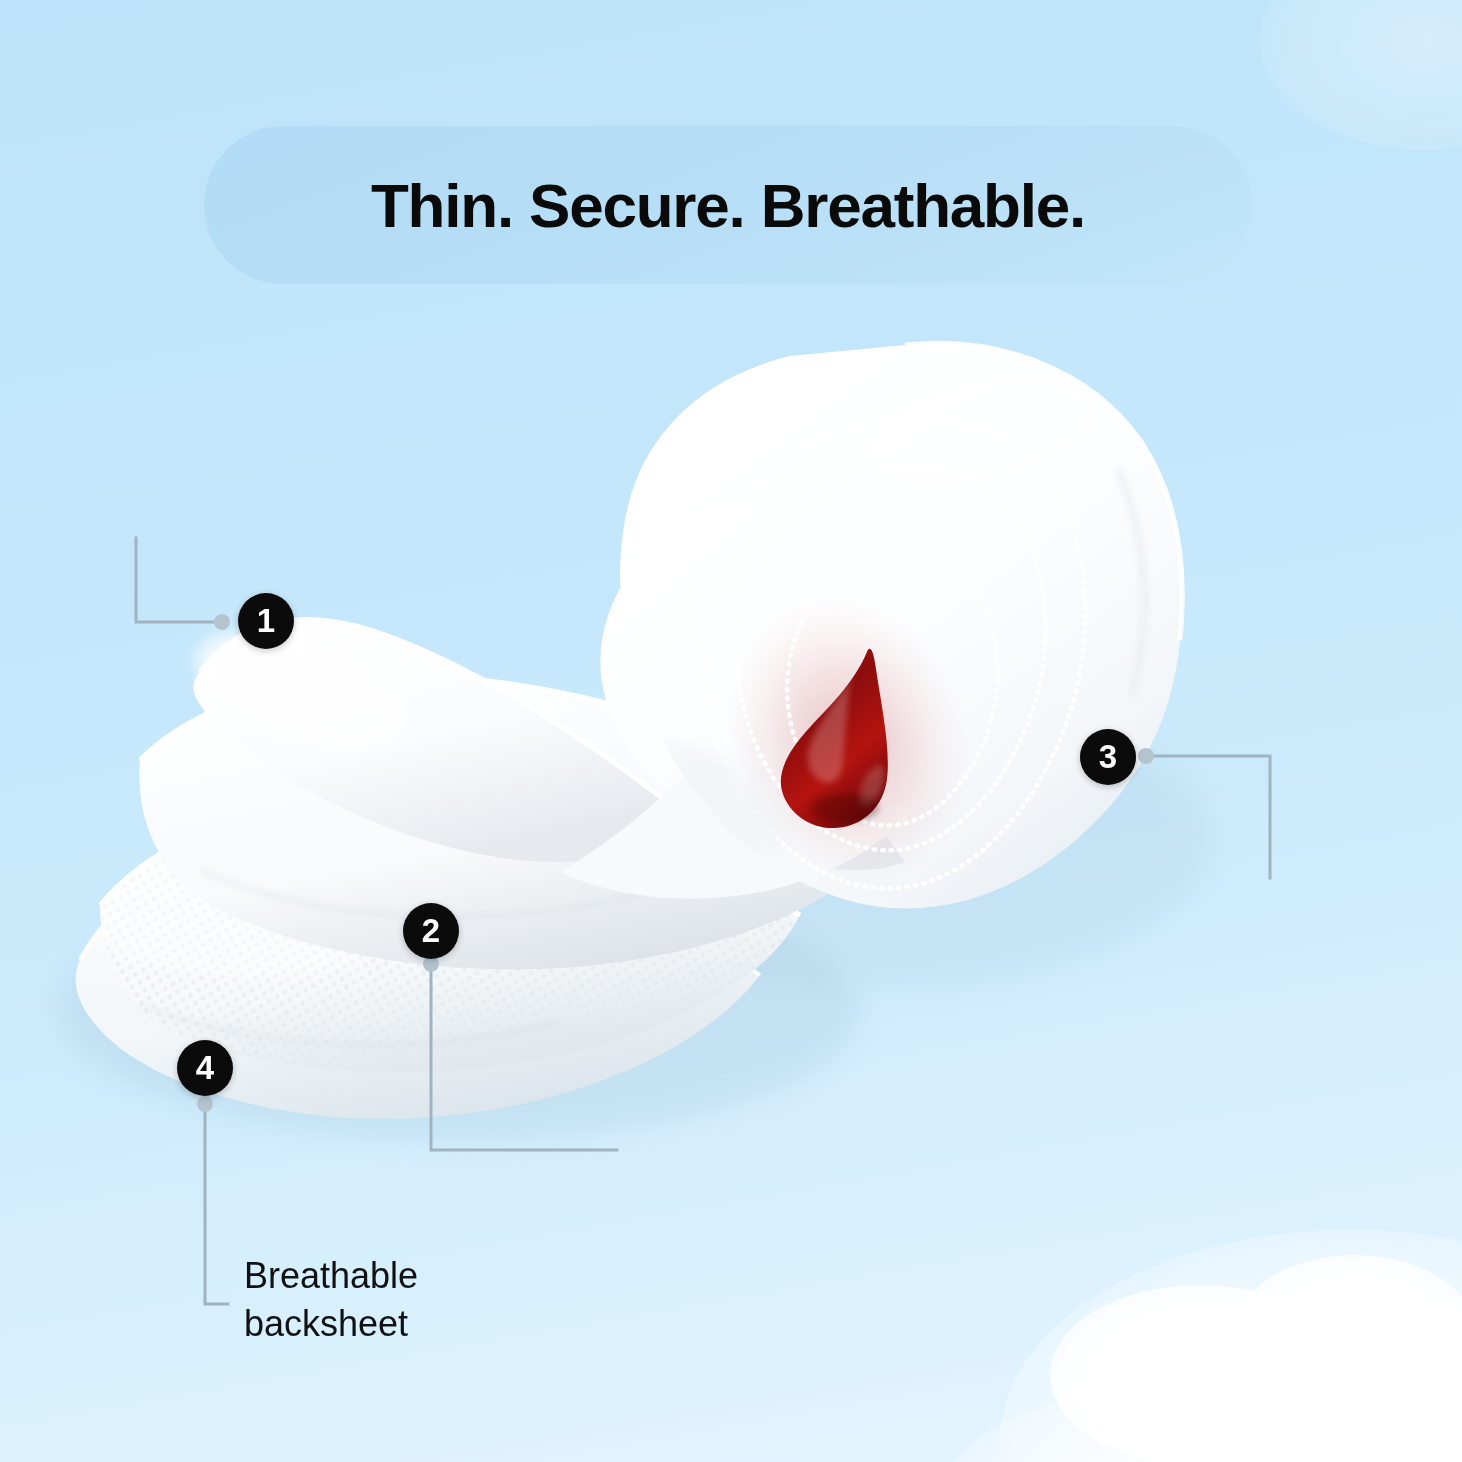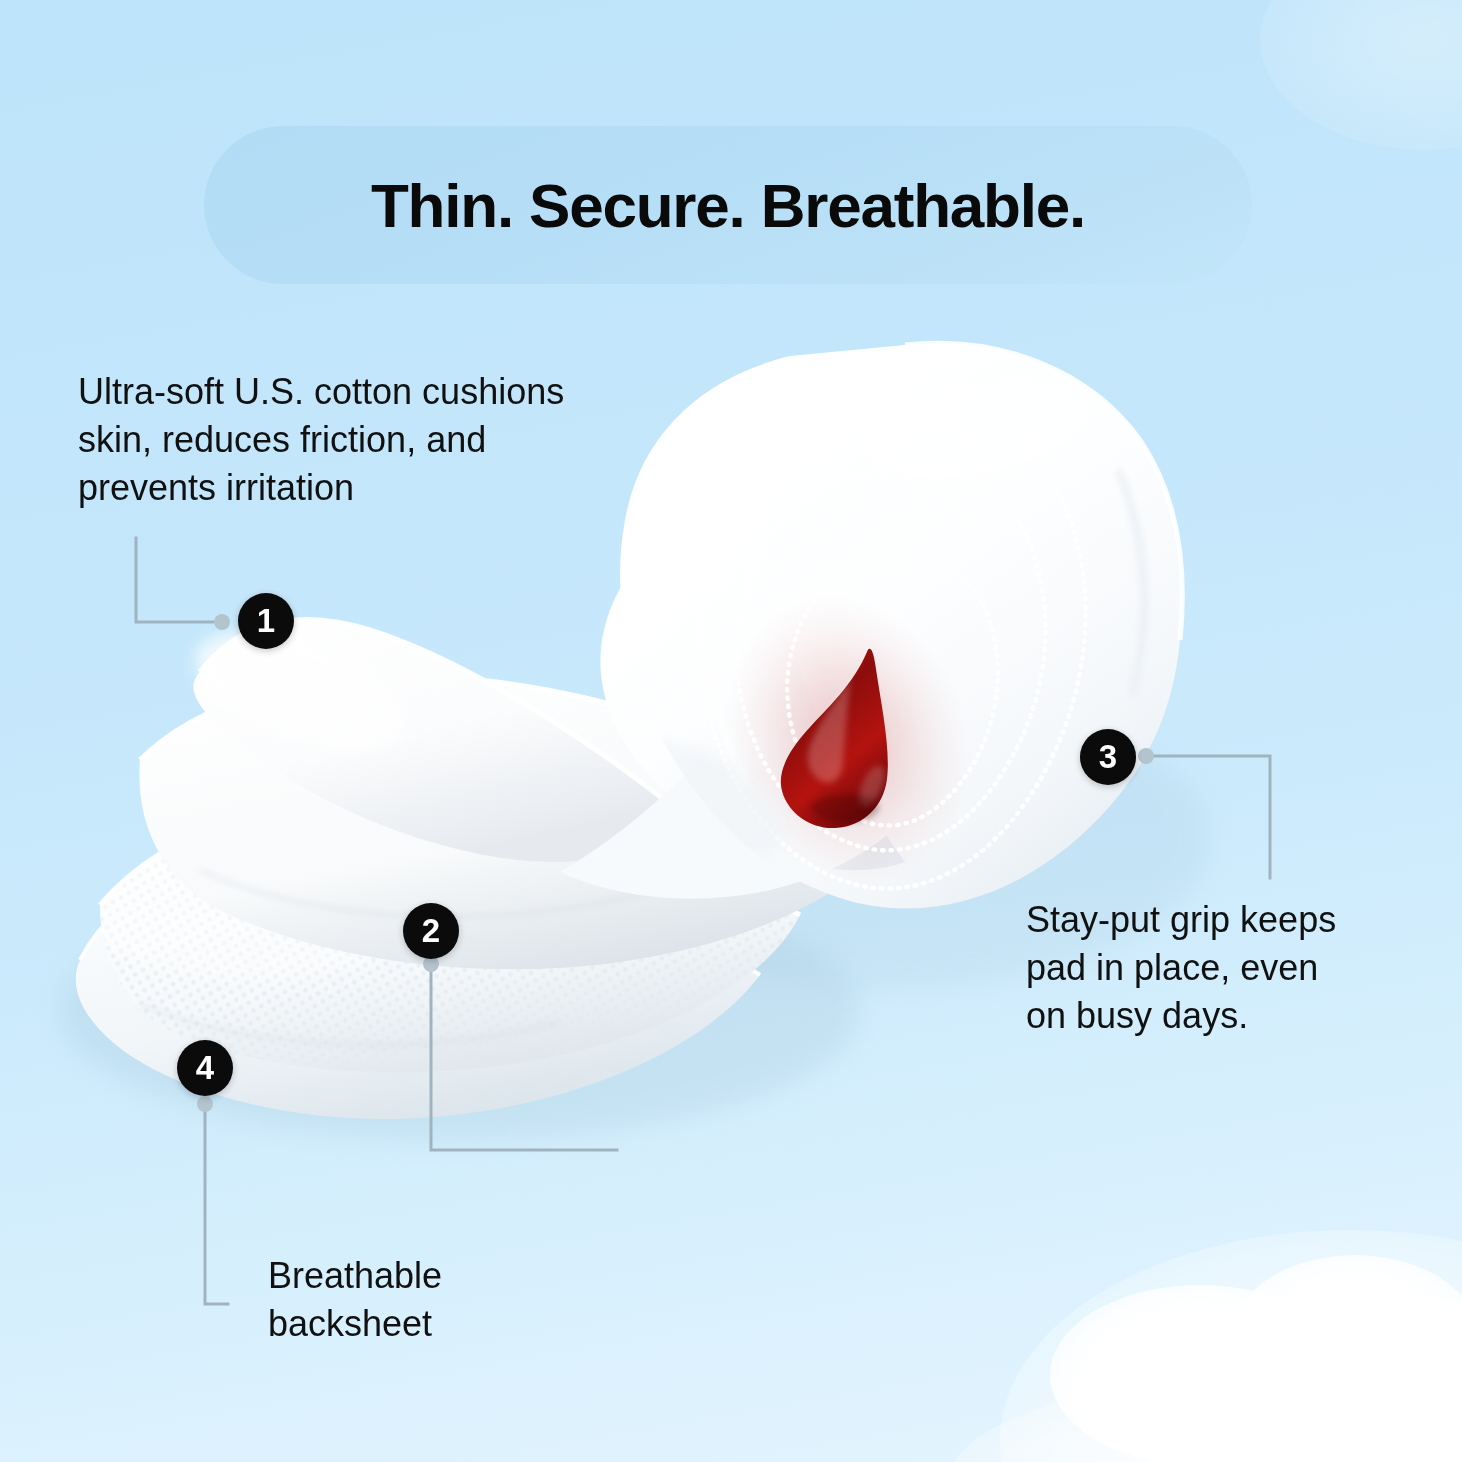--- a/index.html
+++ b/index.html
@@ -61,21 +61,21 @@
     position: absolute;
     font-size: 36px;
     line-height: 1.33;
     color: #111111;
     white-space: pre-line;
     font-weight: 400;
   }
   #callout-1-text { left: 78px;  top: 368px; width: 640px; }
   #callout-2-text { left: 648px; top: 1120px; width: 580px; }
   #callout-3-text { left: 1026px; top: 896px; width: 404px; }
-  #callout-4-text { left: 244px; top: 1252px; width: 340px; margin-left: 24px; }
+  #callout-4-text { left: 244px; top: 1252px; width: 340px; }
 
   
   #leaders {
     position: absolute;
     left: 0; top: 0;
     width: 1462px;
     height: 1462px;
     pointer-events: none;
   }
 
@@ -282,22 +282,16 @@
   </svg>
 
   <div id="title-pill"></div>
   <div id="title-text">Thin. Secure. Breathable.</div>
 
   <div class="marker" id="marker-1">1</div>
   <div class="marker" id="marker-2">2</div>
   <div class="marker" id="marker-3">3</div>
   <div class="marker" id="marker-4">4</div>
 
-  <div class="callout-text" id="callout-1-text">Ultra-soft U.S. cotton cushions
-skin, reduces friction, and
-prevents irritation</div>
-  <div class="callout-text" id="callout-3-text">Stay-put grip keeps
-pad in place, even
-on busy days.</div>
   <div class="callout-text" id="callout-4-text">Breathable
 backsheet</div>
 
 </div>
 
 </body></html>

